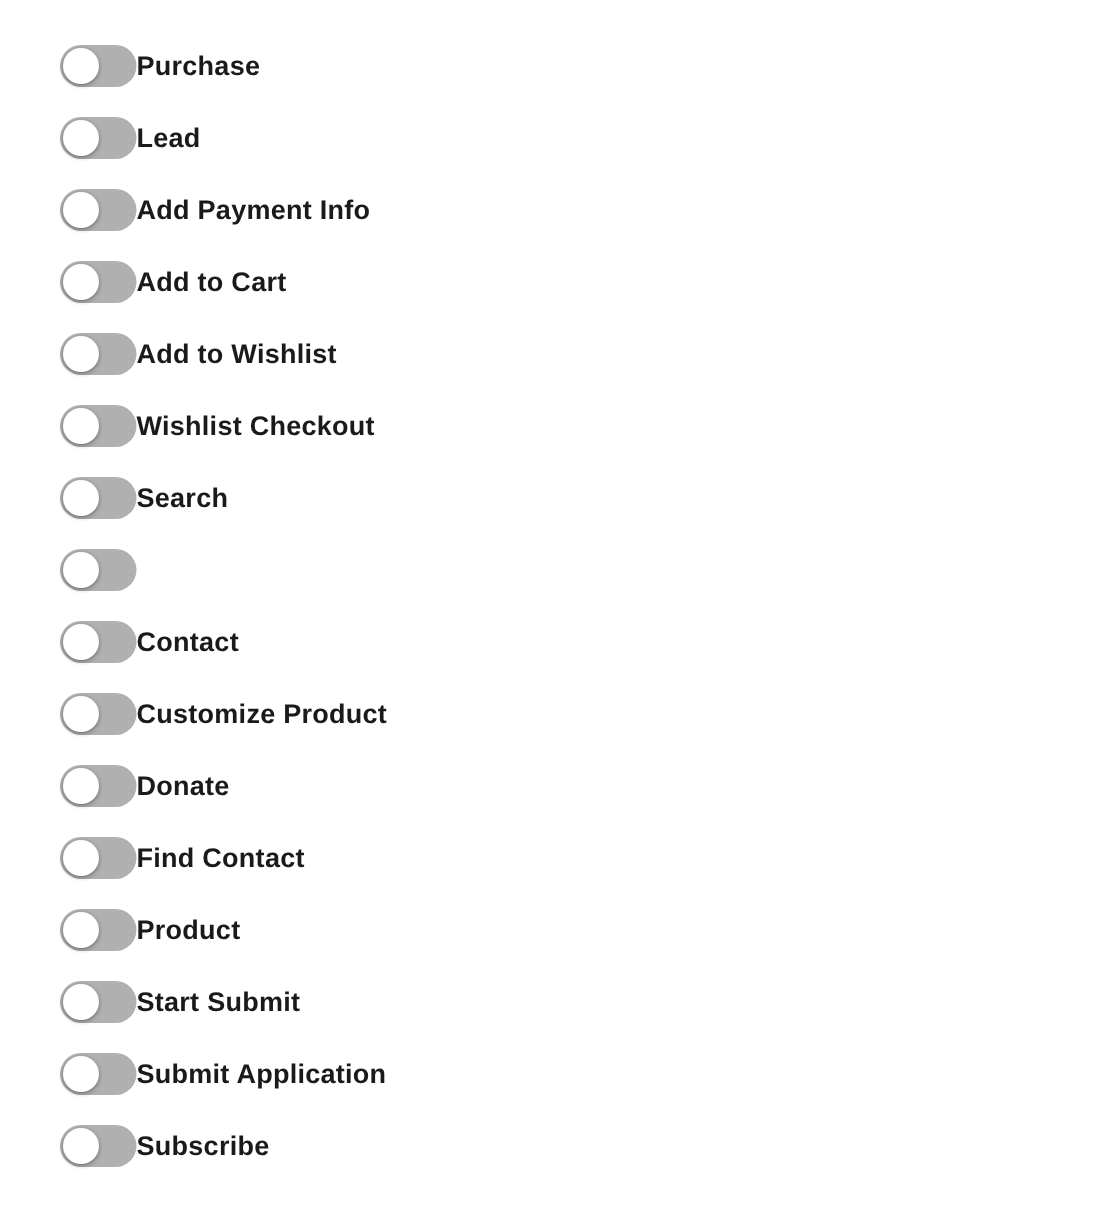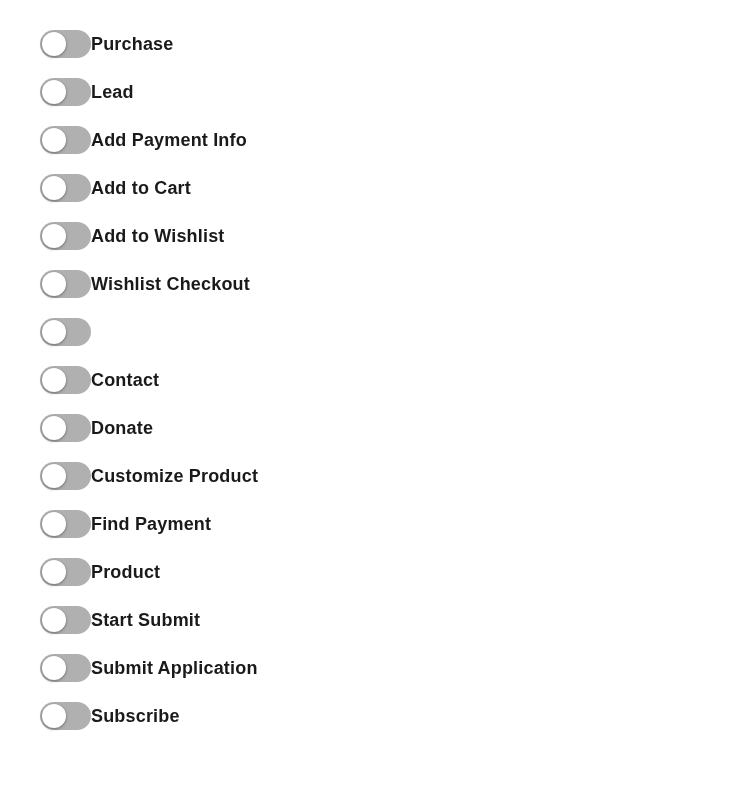--- a/index.html
+++ b/index.html
@@ -115,52 +115,60 @@
         </div>
       </div>
       <span class="toggle-label">Wishlist Checkout</span>
     </div>
     <div class="toggle-item">
       <div class="toggle-switch">
         <div class="toggle-track">
           <div class="toggle-thumb"></div>
         </div>
       </div>
+      <span class="toggle-label">Search</span>
+    </div>
+    <div class="toggle-item">
+      <div class="toggle-switch">
+        <div class="toggle-track">
+          <div class="toggle-thumb"></div>
+        </div>
+      </div>
     </div>
     <div class="toggle-item">
       <div class="toggle-switch">
         <div class="toggle-track">
           <div class="toggle-thumb"></div>
         </div>
       </div>
       <span class="toggle-label">Contact</span>
     </div>
     <div class="toggle-item">
       <div class="toggle-switch">
         <div class="toggle-track">
           <div class="toggle-thumb"></div>
         </div>
       </div>
+      <span class="toggle-label">Customize Product</span>
+    </div>
+    <div class="toggle-item">
+      <div class="toggle-switch">
+        <div class="toggle-track">
+          <div class="toggle-thumb"></div>
+        </div>
+      </div>
       <span class="toggle-label">Donate</span>
     </div>
     <div class="toggle-item">
       <div class="toggle-switch">
         <div class="toggle-track">
           <div class="toggle-thumb"></div>
         </div>
       </div>
-      <span class="toggle-label">Customize Product</span>
-    </div>
-    <div class="toggle-item">
-      <div class="toggle-switch">
-        <div class="toggle-track">
-          <div class="toggle-thumb"></div>
-        </div>
-      </div>
-      <span class="toggle-label">Find Payment</span>
+      <span class="toggle-label">Find Contact</span>
     </div>
     <div class="toggle-item">
       <div class="toggle-switch">
         <div class="toggle-track">
           <div class="toggle-thumb"></div>
         </div>
       </div>
       <span class="toggle-label">Product</span>
     </div>
     <div class="toggle-item">

